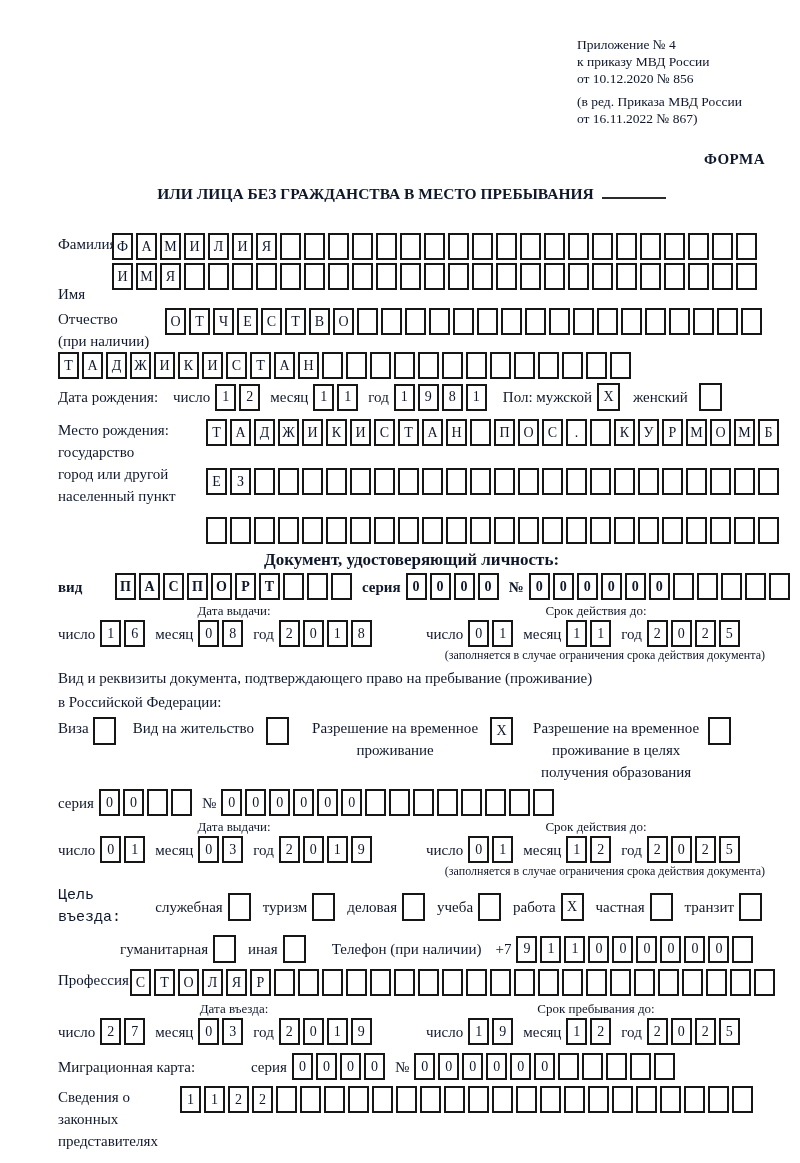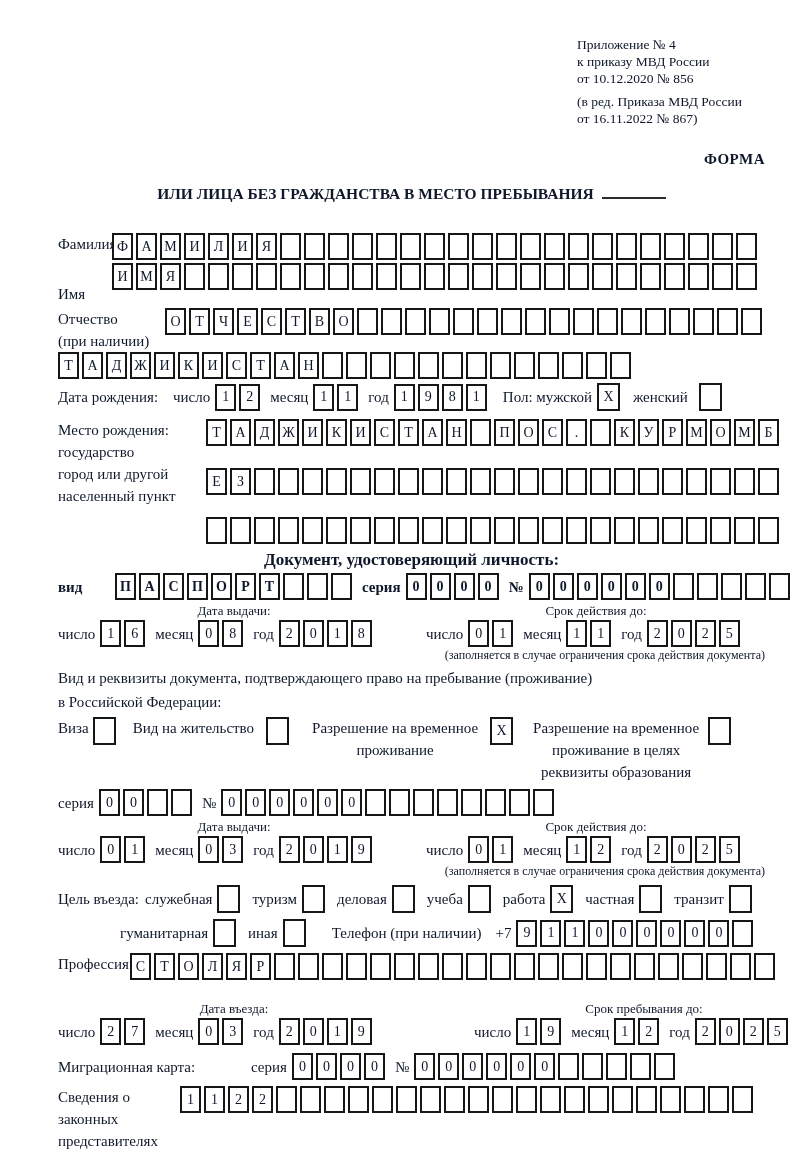--- a/index.html
+++ b/index.html
@@ -403,21 +403,21 @@
     <span class="gap14"></span>
     <span class="lbl multi" style="width:178px;flex:none;">
       <span>Разрешение на временное</span><br>
       <span>проживание</span>
     </span>
     <span class="box cb" style="margin-left:6px;">X</span>
     <span class="gap14"></span>
     <span class="lbl multi" style="width:172px;flex:none;">
       <span>Разрешение на временное</span><br>
       <span>проживание в целях</span><br>
-      <span>реквизиты образования</span>
+      <span>получения образования</span>
     </span>
     <span class="box cb" style="margin-left:6px;"></span>
   </div>
 
   <div class="frow dgrp" style="margin-top:6px;">
     <span class="lbl">серия</span>
     <span class="boxes">
         <span class="box">0</span>
         <span class="box">0</span>
         <span class="box"></span>
@@ -484,21 +484,21 @@
             <span class="box">0</span>
             <span class="box">2</span>
             <span class="box">5</span>
           </span>
       </div>
     </div>
   </div>
   <div class="note">(заполняется в случае ограничения срока действия документа)</div>
 
   <div class="frow" style="margin-top:5px;align-items:center;">
-    <span class="lbl" style="margin-right:6px;">Цель въезда:</span>
+    <span class="lbl" style="margin-right:12px;font-family:Liberation Mono, monospace;">Цель въезда:</span>
     <span class="opt">
         <span class="lbl">служебная</span>
         <span class="box cb"></span>
       </span>
     <span class="opt">
         <span class="lbl">туризм</span>
         <span class="box cb"></span>
       </span>
     <span class="opt">
         <span class="lbl">деловая</span>
@@ -575,21 +575,21 @@
         <span class="box"></span>
         <span class="box"></span>
         <span class="box"></span>
         <span class="box"></span>
         <span class="box"></span>
         <span class="box"></span>
         <span class="box"></span>
       </span>
   </div>
 
-  <div class="frow" style="margin-top:20px;gap:48px;">
+  <div class="frow" style="margin-top:4px;">
     <div style="width:352px;flex:none;">
       <div class="dates-heading">Дата въезда:</div>
       <div class="dgrp">
         <span class="lbl">число</span>
         <span class="boxes">
             <span class="box">2</span>
             <span class="box">7</span>
           </span>
         <span class="lbl">месяц</span>
         <span class="boxes">

